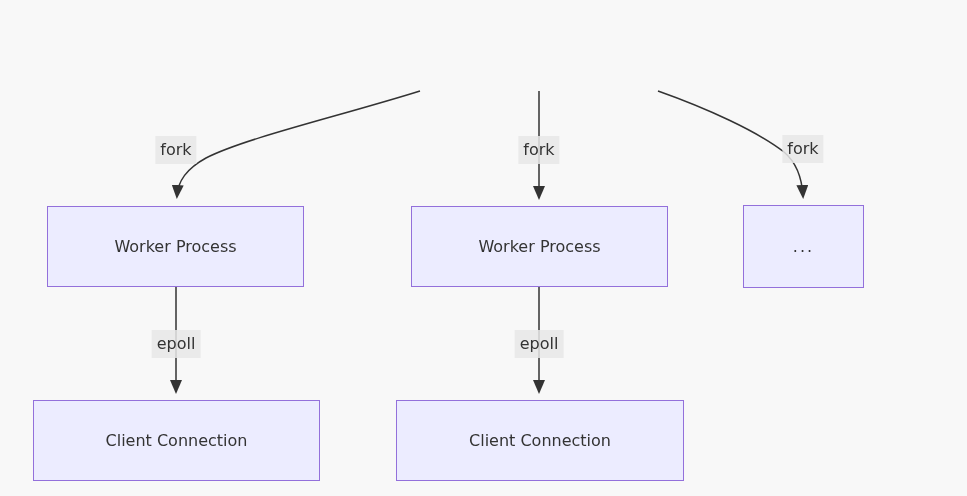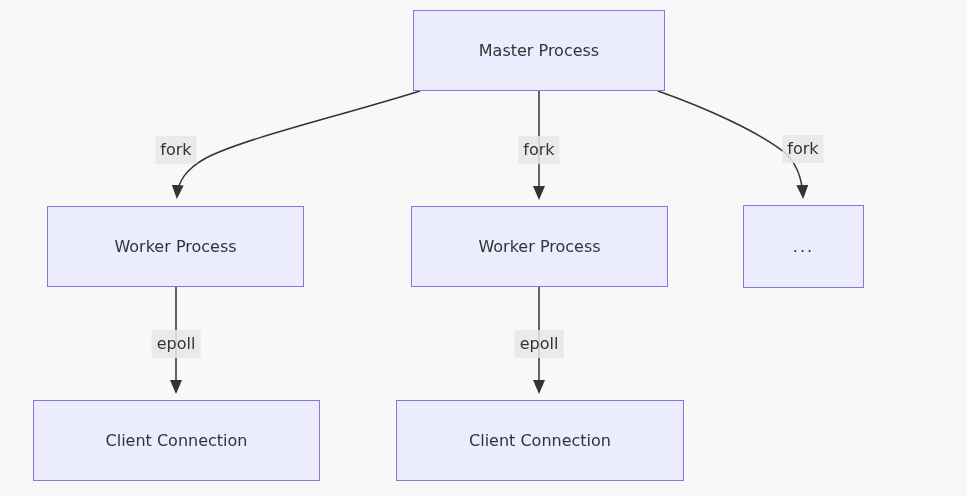--- a/index.html
+++ b/index.html
@@ -79,23 +79,20 @@
     <path class="edge-path" d="M176,287 L176,391" marker-end="url(#arrowhead)"></path>
     <path class="edge-path" d="M539,287 L539,391" marker-end="url(#arrowhead)"></path>
   </svg>
 
   <div class="edge-label lbl-fork1">fork</div>
   <div class="edge-label lbl-fork2">fork</div>
   <div class="edge-label lbl-fork3">fork</div>
   <div class="edge-label lbl-epoll1">epoll</div>
   <div class="edge-label lbl-epoll2">epoll</div>
 
-  <div class="node node-master">
-    <span>Master Process</span>
-  </div>
   <div class="node node-worker1">
     <span>Worker Process</span>
   </div>
   <div class="node node-worker2">
     <span>Worker Process</span>
   </div>
   <div class="node node-more">
     <span>...</span>
   </div>
   <div class="node node-client1">

